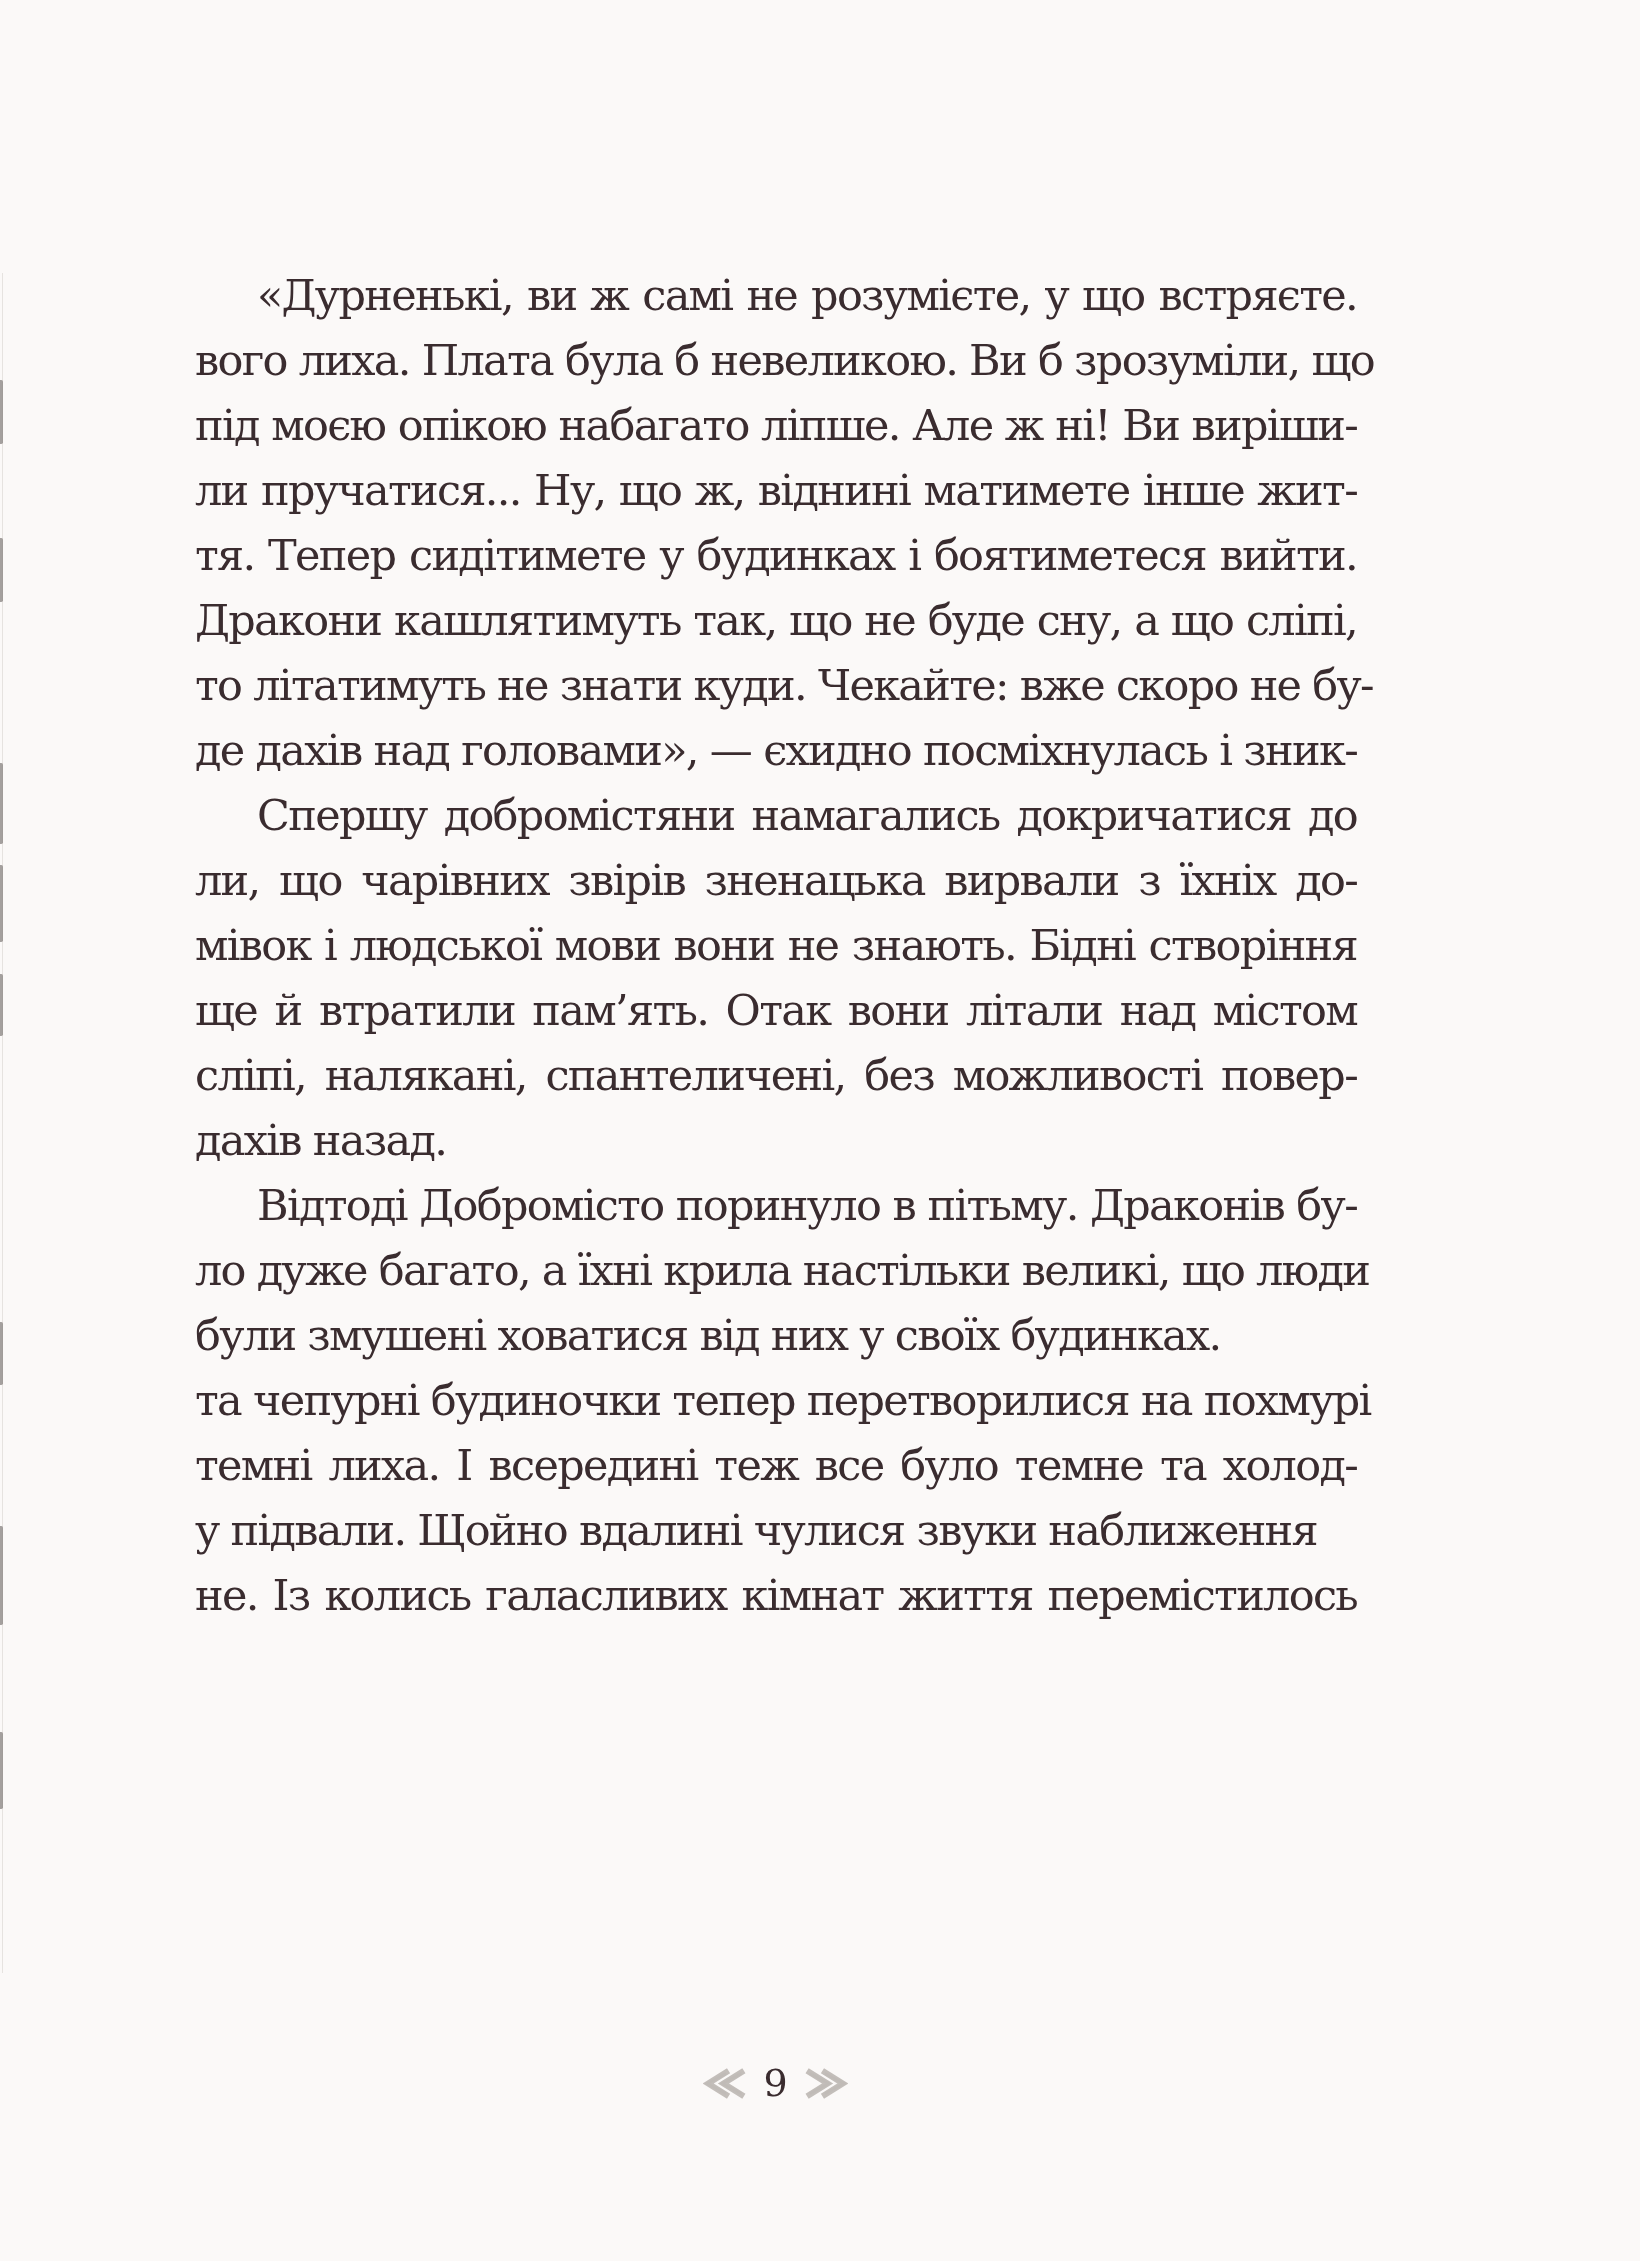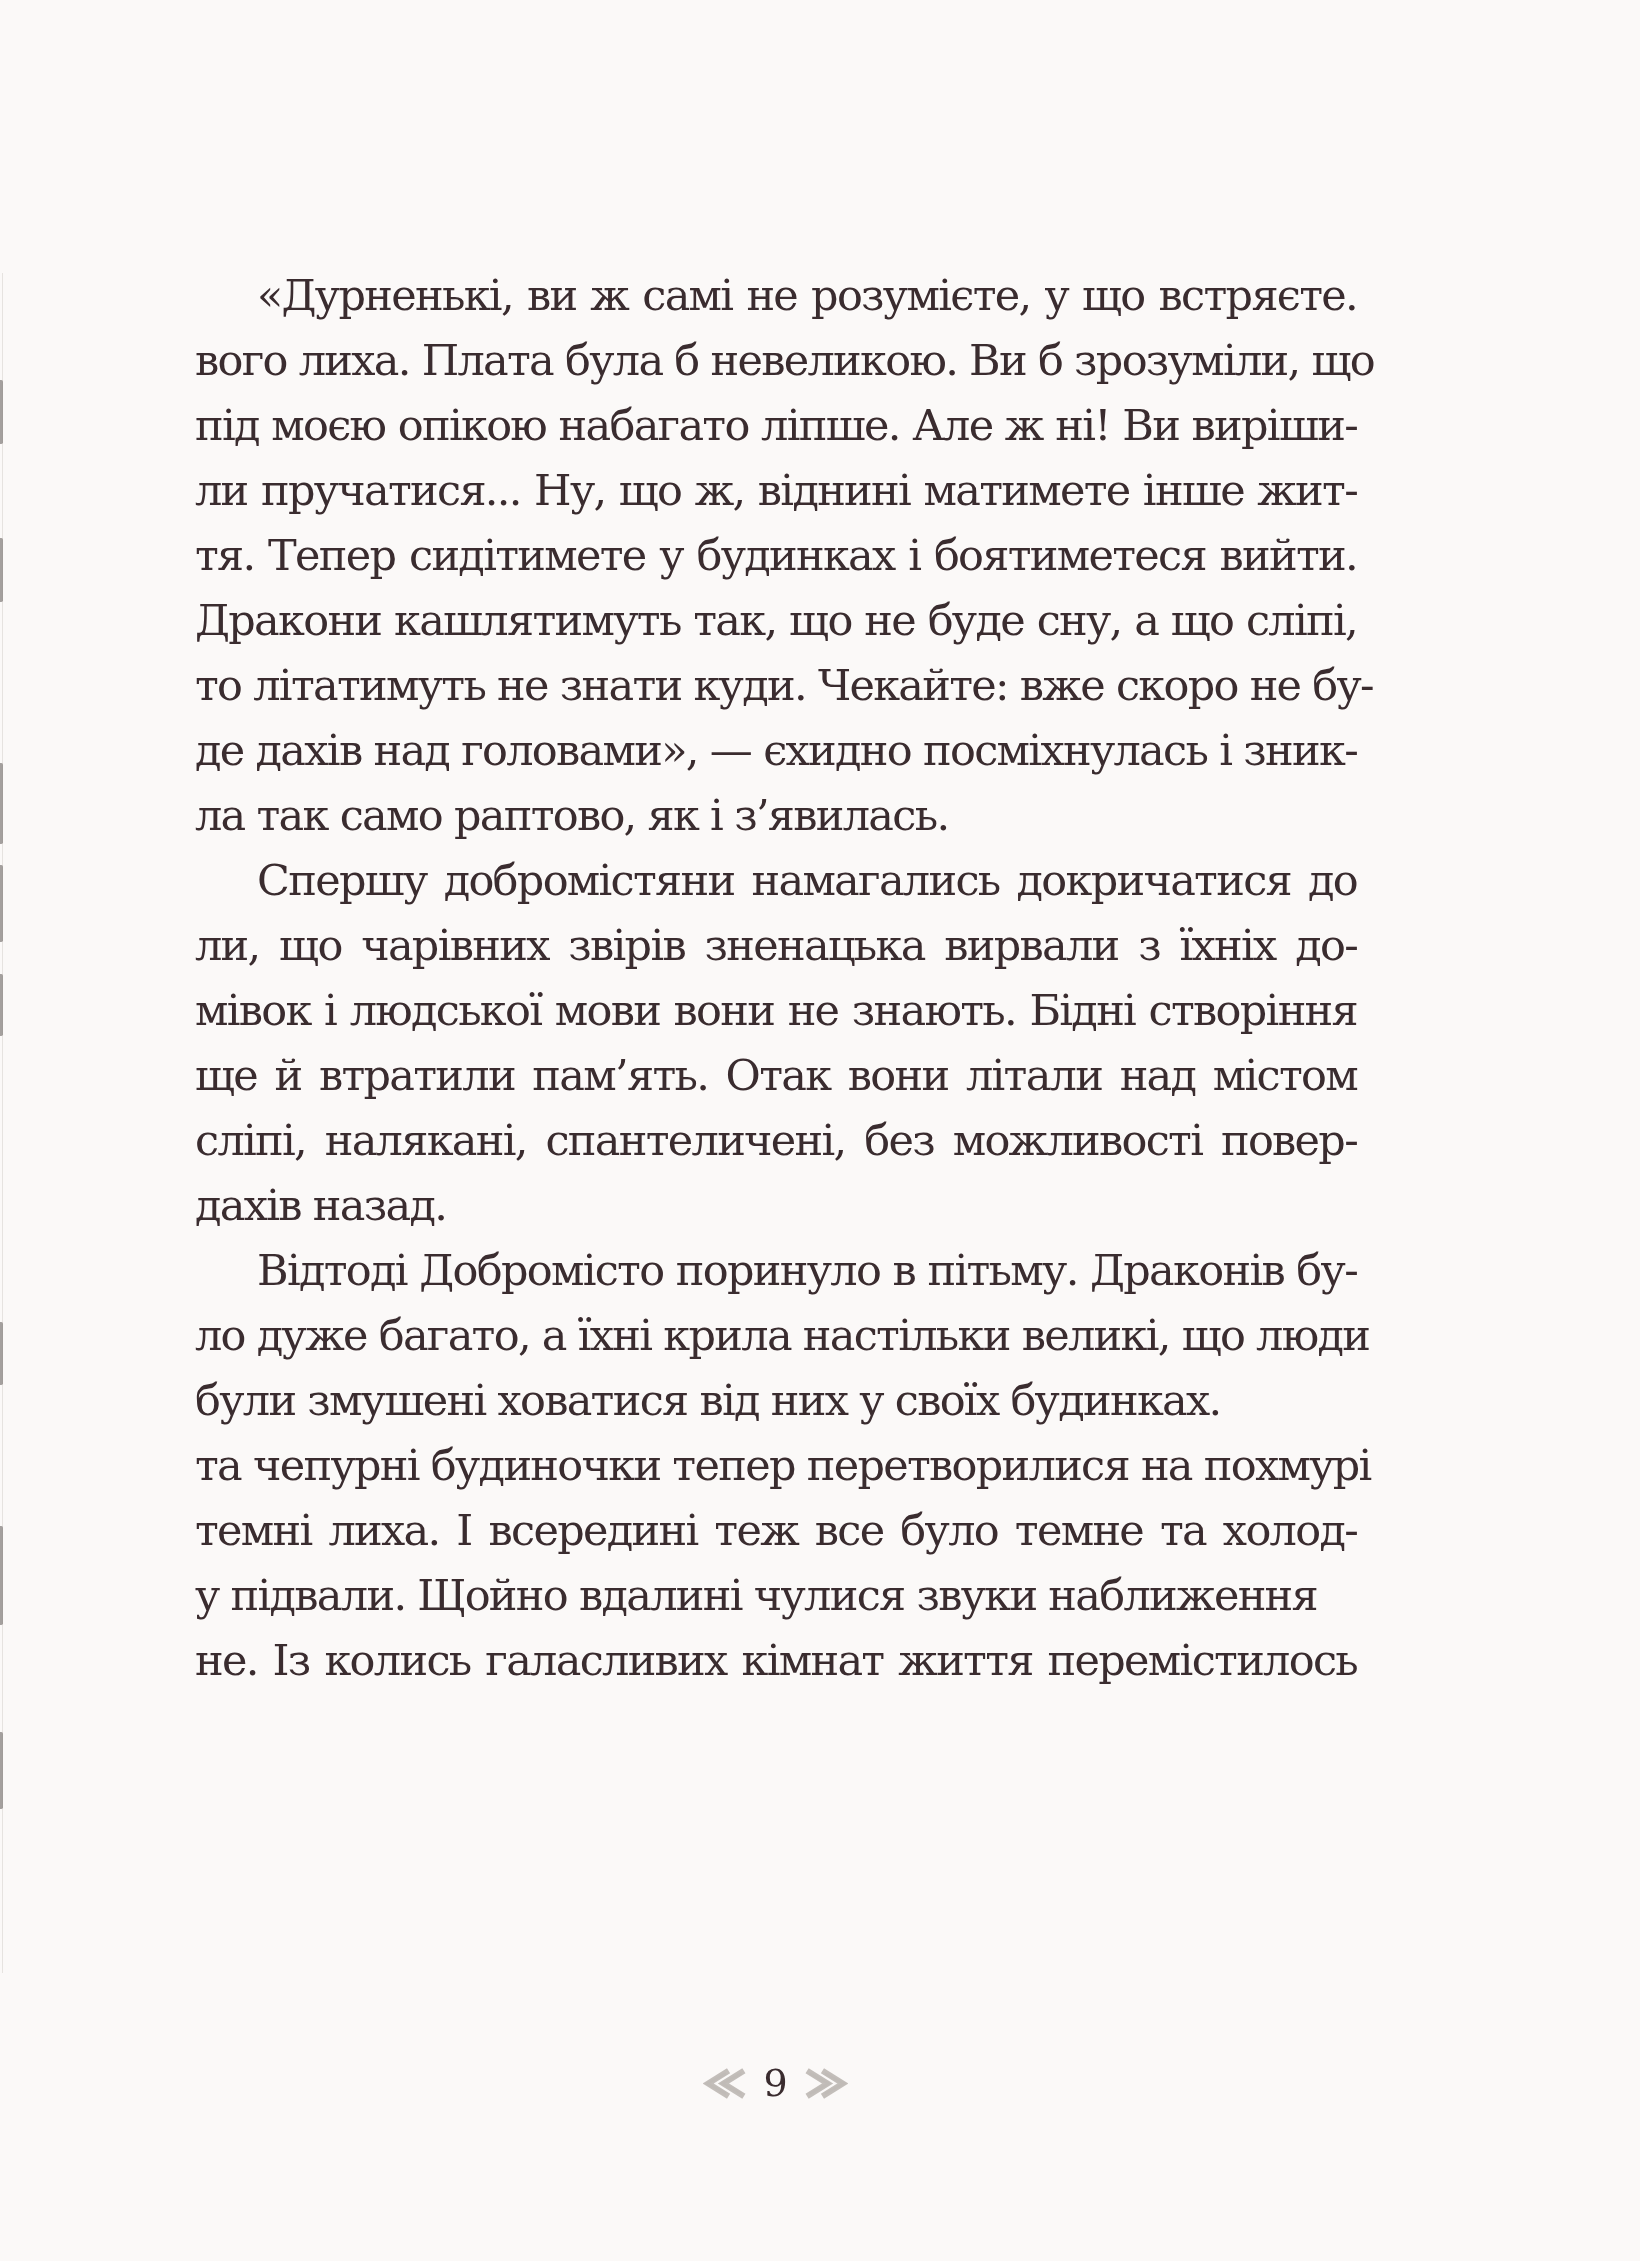--- a/index.html
+++ b/index.html
@@ -85,21 +85,20 @@
   <div class="text-block">
       <div class="paragraph">
         <div class="line indent">«Дурненькі, ви ж самі не розумієте, у що встряєте.</div>
         <div class="line">вого лиха. Плата була б невеликою. Ви б зрозуміли, що</div>
         <div class="line">під моєю опікою набагато ліпше. Але ж ні! Ви виріши-</div>
         <div class="line">ли пручатися... Ну, що ж, віднині матимете інше жит-</div>
         <div class="line">тя. Тепер сидітимете у будинках і боятиметеся вийти.</div>
         <div class="line">Дракони кашлятимуть так, що не буде сну, а що сліпі,</div>
         <div class="line">то літатимуть не знати куди. Чекайте: вже скоро не бу-</div>
         <div class="line">де дахів над головами», — єхидно посміхнулась і зник-</div>
-        <div class="line end">ла так само раптово, як і з’явилась.</div>
       </div>
       <div class="paragraph">
         <div class="line indent">Спершу добромістяни намагались докричатися до</div>
         <div class="line">ли, що чарівних звірів зненацька вирвали з їхніх до-</div>
         <div class="line">мівок і людської мови вони не знають. Бідні створіння</div>
         <div class="line">ще й втратили пам’ять. Отак вони літали над містом</div>
         <div class="line">сліпі, налякані, спантеличені, без можливості повер-</div>
         <div class="line end">дахів назад.</div>
       </div>
       <div class="paragraph">

